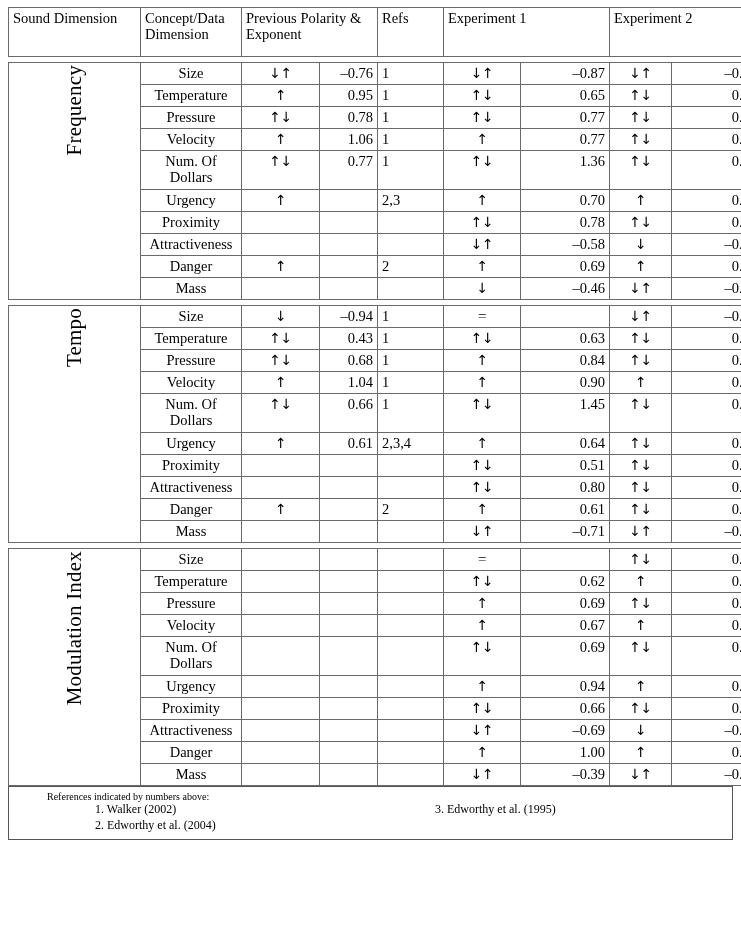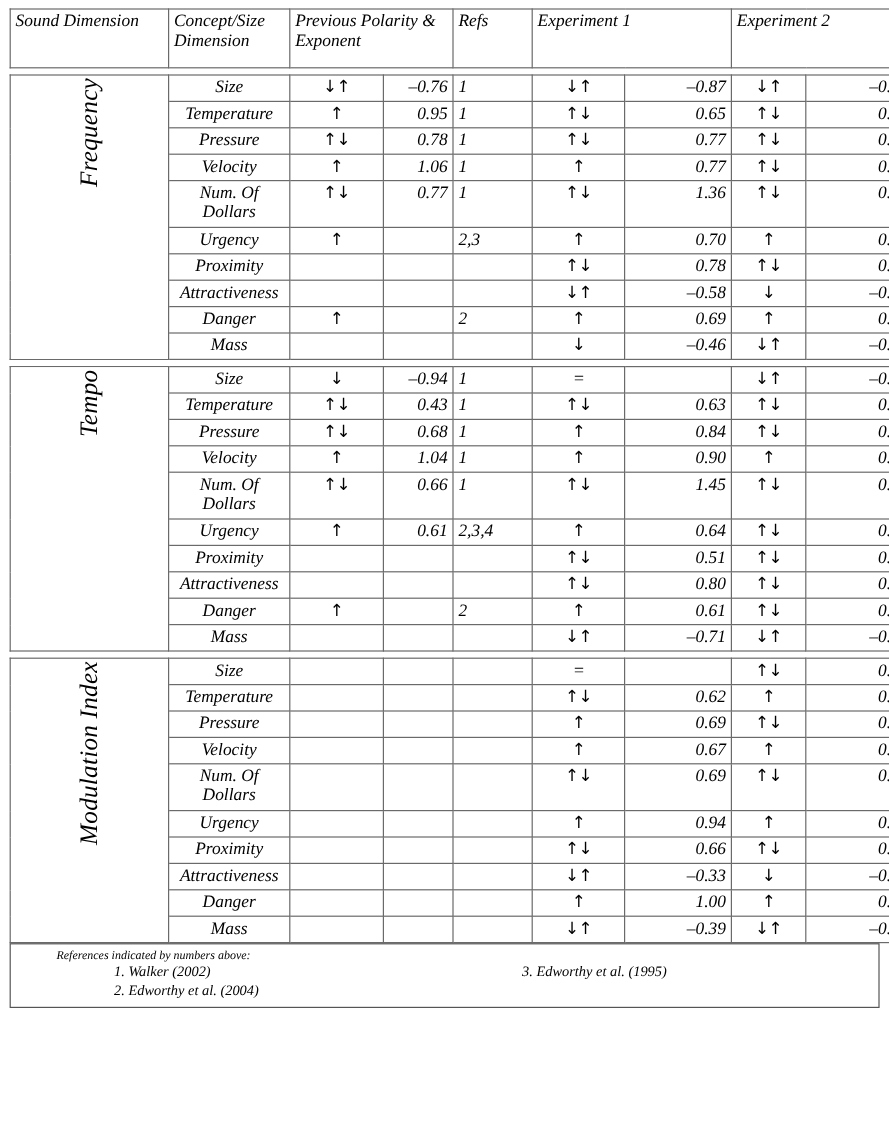--- a/index.html
+++ b/index.html
@@ -13,21 +13,20 @@
     font-family: "Liberation Serif", "DejaVu Serif", serif;
     color: #000000;
     overflow: hidden;
   }
   #page {
     position: relative;
     width: 741px;
     height: 770px;
     box-sizing: border-box;
     padding: 7px 8px 20px 8px;
-    font-style: italic;
   }
   table.tbl {
     border-collapse: collapse;
     table-layout: fixed;
     width: 725px;
     border: 1.5px solid #555555;
   }
   table.tbl + table.tbl,
   table.tbl + .refs-box,
   .block-gap {
@@ -121,21 +120,21 @@
         <col class="c-e1exp">
         <col class="c-e2pol">
         <col class="c-e2exp">
     </colgroup>
     <tbody id="header-body">
         <tr class="hdr">
           <td colspan="1">
             <span class="hcell">Sound Dimension</span>
           </td>
           <td colspan="1">
-            <span class="hcell">Concept/Size Dimension</span>
+            <span class="hcell">Concept/Data Dimension</span>
           </td>
           <td colspan="2">
             <span class="hcell">Previous Polarity &amp; Exponent</span>
           </td>
           <td colspan="1">
             <span class="hcell">Refs</span>
           </td>
           <td colspan="2">
             <span class="hcell">Experiment 1</span>
           </td>
@@ -462,21 +461,21 @@
             <td class="num">0.66</td>
             <td class="pol"><span class="arr">↑↓</span></td>
             <td class="num">0.61</td>
           </tr>
           <tr class="r-norm">
             <td class="concept">Attractiveness</td>
             <td class="pol"></td>
             <td class="num"></td>
             <td class="refs"></td>
             <td class="pol"><span class="arr">↓↑</span></td>
-            <td class="num">–0.33</td>
+            <td class="num">–0.69</td>
             <td class="pol"><span class="arr">↓</span></td>
             <td class="num">–0.90</td>
           </tr>
           <tr class="r-norm">
             <td class="concept">Danger</td>
             <td class="pol"></td>
             <td class="num"></td>
             <td class="refs"></td>
             <td class="pol"><span class="arr">↑</span></td>
             <td class="num">1.00</td>

